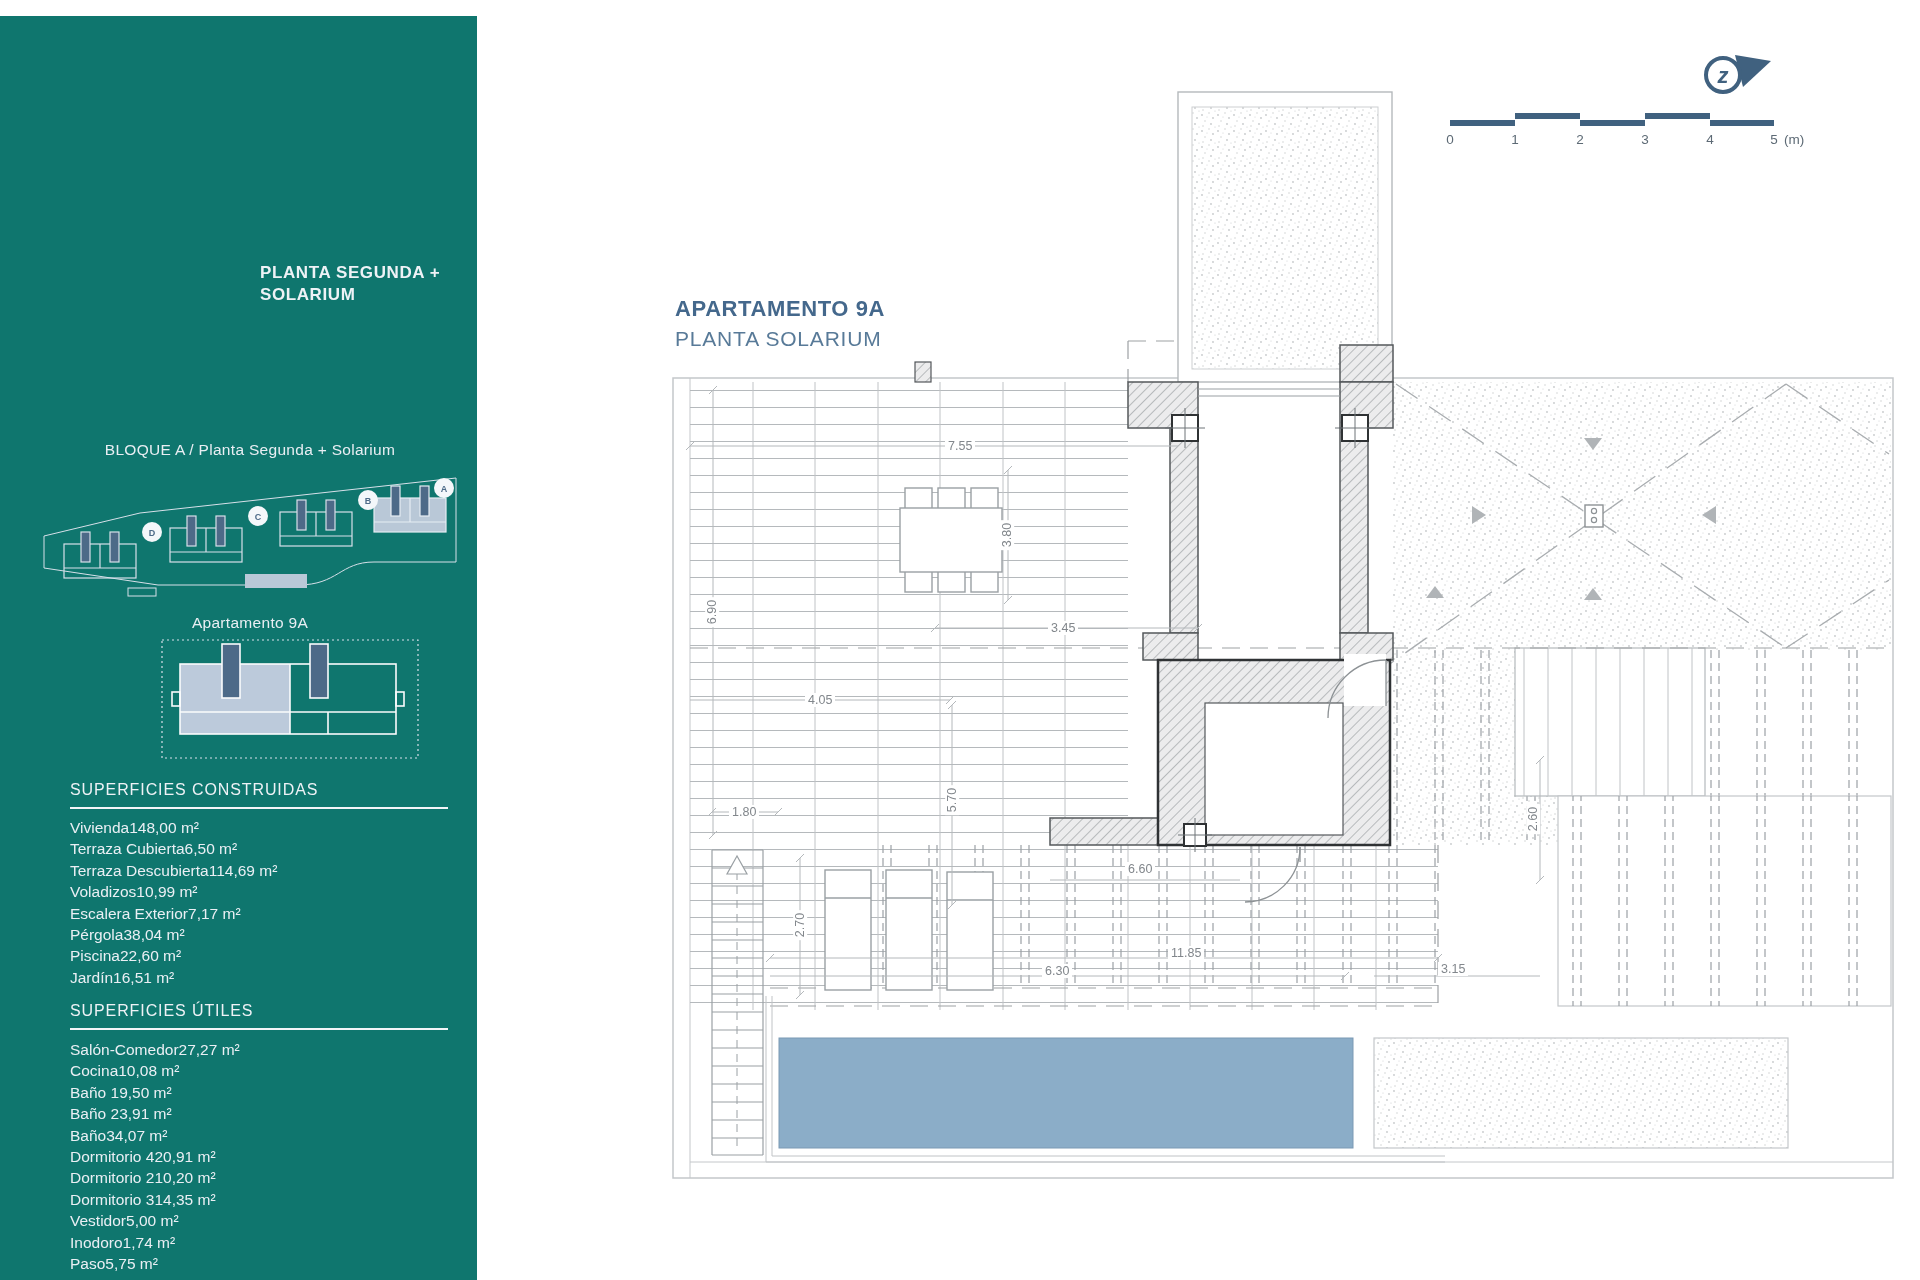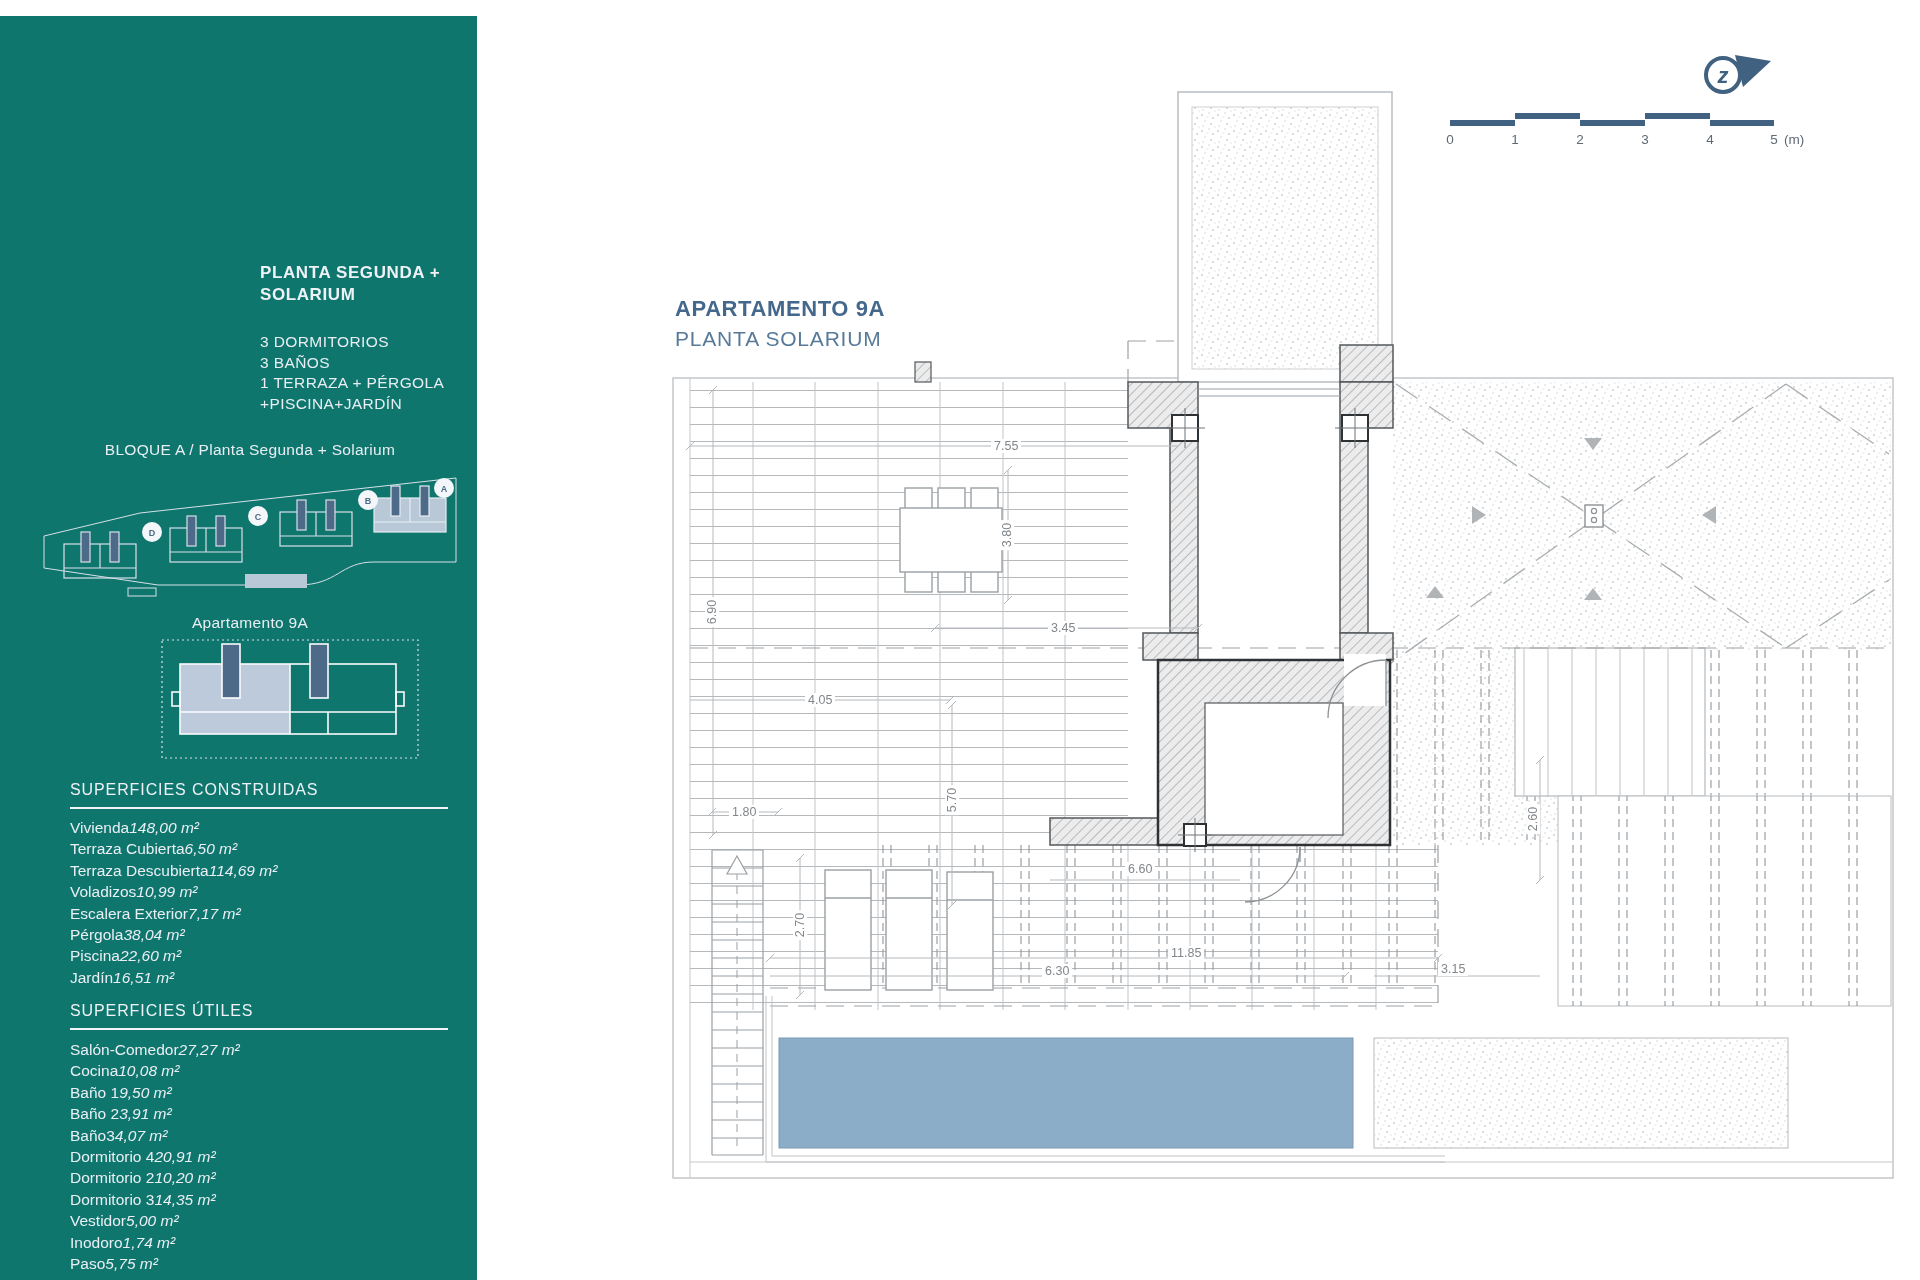--- a/index.html
+++ b/index.html
@@ -10,21 +10,21 @@
   #sidebar { position:absolute; left:0; top:16px; width:477px; height:1272px; background:#0f766e; color:#eef2f6; }
   .sb-title { position:absolute; left:260px; top:246px; font-size:17px; font-weight:bold; letter-spacing:.6px; line-height:22px; }
   .sb-features { position:absolute; left:260px; top:316px; font-size:15.5px; line-height:20.5px; letter-spacing:.4px; color:#e9eef3; }
   .sb-block-label { position:absolute; left:40px; top:425px; width:420px; text-align:center; font-size:15.5px; color:#e9eef3; letter-spacing:.3px; }
   .sb-apt-label { position:absolute; left:40px; top:598px; width:420px; text-align:center; font-size:15.5px; color:#e9eef3; letter-spacing:.3px; }
   .sb-svg { position:absolute; }
   .tbl-head { position:absolute; left:70px; font-size:16px; letter-spacing:.9px; color:#eef2f6; }
   .tbl-rule { position:absolute; left:70px; width:378px; height:2px; background:#f2f5f8; }
   .tbl { position:absolute; left:70px; width:375px; font-size:15.5px; color:#eaeff4; }
   .tbl .row { display:flex; height:21.4px; line-height:21.4px; }
-  .tbl .val { text-align:right;font-style:italic; }
+  .tbl .val { text-align:right; }
 
   
   #main-heading { position:absolute; left:675px; top:296px; font-size:22px; font-weight:bold; color:#44688c; letter-spacing:.6px; }
   #main-subheading { position:absolute; left:675px; top:327px; font-size:21px; color:#587a98; letter-spacing:.8px; }
 
   
   #scalebar { position:absolute; left:1450px; top:110px; width:400px; height:46px; }
   #scalebar .seg { position:absolute; height:6px; background:#40617f; }
   #scalebar .lab { position:absolute; top:22px; font-size:13.5px; color:#5d6a75; width:20px; text-align:center; }
   #scalebar .unit { position:absolute; top:22px; font-size:13.5px; color:#5d6a75; }
@@ -44,26 +44,20 @@
 
 <div id="stage">
 
   <div id="sidebar">
 
     <div class="sb-title">
       <div>PLANTA SEGUNDA +</div>
       <div>SOLARIUM</div>
     </div>
 
-    <div class="sb-features">
-      <div>3 DORMITORIOS</div>
-      <div>3 BAÑOS</div>
-      <div>1 TERRAZA + PÉRGOLA</div>
-      <div>+PISCINA+JARDÍN</div>
-    </div>
 
     <div class="sb-block-label">BLOQUE A / Planta Segunda + Solarium</div>
 
     <svg class="sb-svg" style="left:40px; top:450px;" width="420" height="138" viewBox="0 0 420 138">
       <g fill="none" stroke="#d7e0e9" stroke-width="1">
         <path d="M4,70 L100,47 L416,12 L416,96 L334,96 C300,96 298,119 258,119 L118,119 L4,102 Z"></path>
         <rect x="88" y="122" width="28" height="8"></rect>
       </g>
       <rect x="205" y="108" width="62" height="14" fill="#b9c8d7" stroke="none"></rect>
 
@@ -474,21 +468,21 @@
         <line x1="1434" y1="962" x2="1442" y2="954"></line>
       <line x1="770" y1="976" x2="1345" y2="976"></line>
       <line x1="1341" y1="980" x2="1349" y2="972"></line>
       <line x1="1374" y1="976" x2="1540" y2="976"></line>
       <line x1="1540" y1="760" x2="1540" y2="880"></line>
       <line x1="1536" y1="764" x2="1544" y2="756"></line>
         <line x1="1536" y1="884" x2="1544" y2="876"></line>
     </g>
   </svg>
 
-  <span class="dim" style="left:945px;  top:439px;margin-left:46px;">7.55</span>
+  <span class="dim" style="left:945px;  top:439px;">7.55</span>
   <span class="dim v" style="left:992px;  top:528px;">3.80</span>
   <span class="dim v" style="left:697px;  top:605px;">6.90</span>
   <span class="dim" style="left:1048px; top:621px;">3.45</span>
   <span class="dim" style="left:805px;  top:693px;">4.05</span>
   <span class="dim" style="left:729px;  top:805px;">1.80</span>
   <span class="dim v" style="left:937px;  top:793px;">5.70</span>
   <span class="dim v" style="left:785px;  top:918px;">2.70</span>
   <span class="dim" style="left:1125px; top:862px;">6.60</span>
   <span class="dim" style="left:1168px; top:946px;">11.85</span>
   <span class="dim" style="left:1042px; top:964px;">6.30</span>

